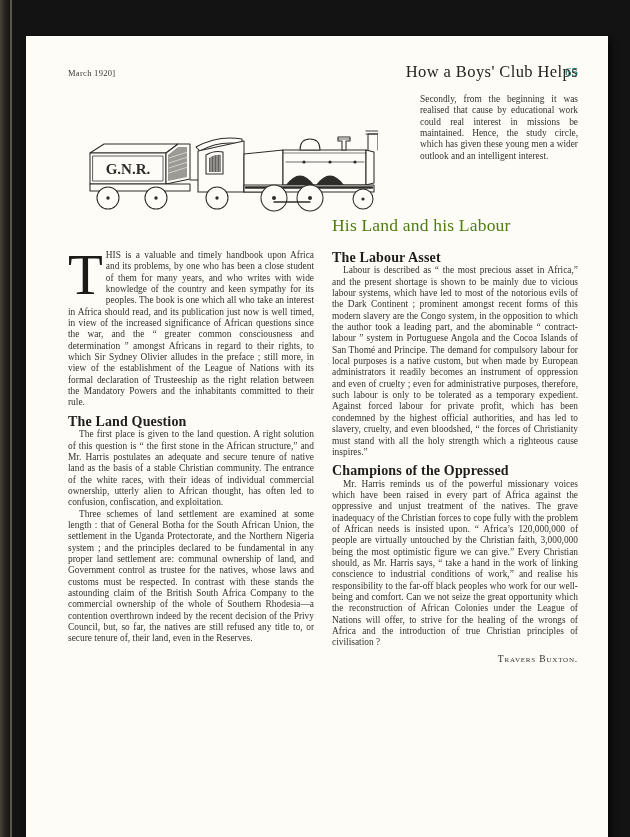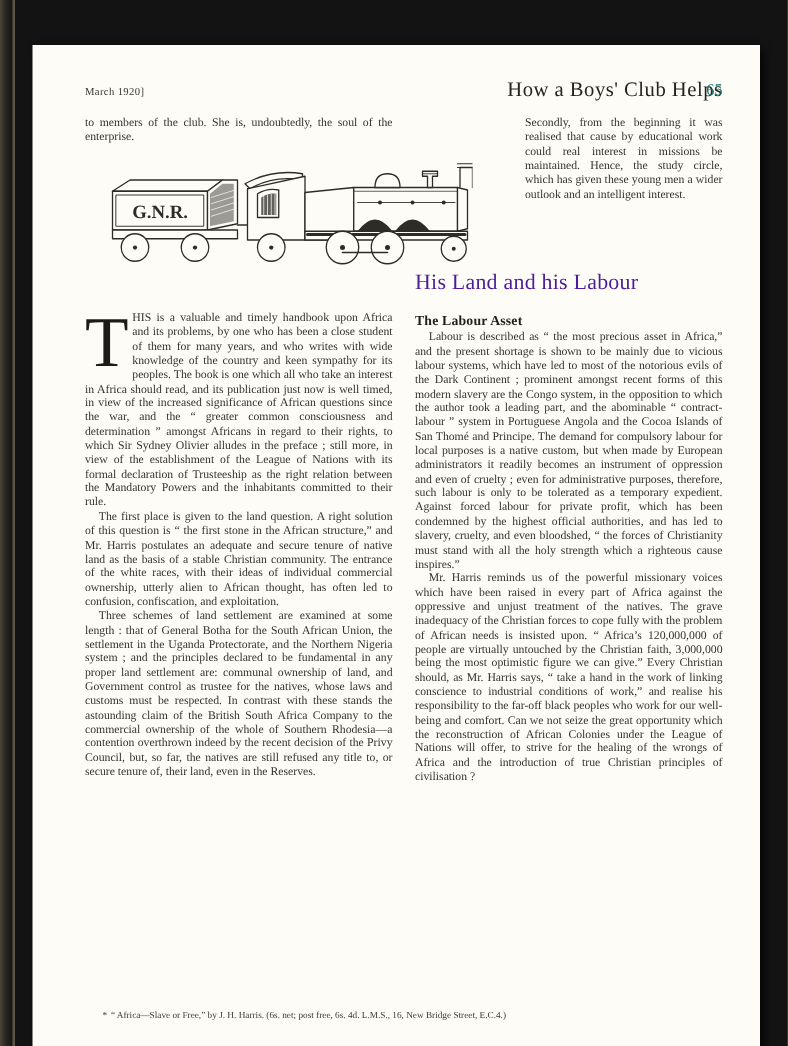--- a/index.html
+++ b/index.html
@@ -151,40 +151,40 @@
   .hl-left .ast {
     font-size: 14px;
     vertical-align: super;
   }
   .hl-right {
     position: absolute;
     right: 0; top: 3px;
     width: 246px;
     font-size: 17.5px;
     letter-spacing: .2px;
-    color: #4c1d95;
+    color: #4d7c0f;
     text-align: left;
   }
 
   
   .body-row {
     position: relative;
     margin-top: 2px;
     height: 548px;
   }
   .col {
     position: absolute;
     top: 0;
     width: 246px;
   }
   .col-left  { left: 0; }
   .col-right { right: 0; }
 
   .subhead {
-    font-size: 11px;
+    font-size: 14px;
     font-weight: bold;
     color: #201e1a;
     margin: 7px 0 2px 0;
     letter-spacing: .15px;
   }
   .subhead-tight {
     margin-top: 2px;
   }
 
   
@@ -234,23 +234,20 @@
     <div class="page-inner">
 
       <div class="running-head">
         <div class="rh-date">March 1920]</div>
         <div class="rh-title">How a Boys' Club Helps</div>
         <div class="rh-page">65</div>
       </div>
 
       <div class="top-area">
 
-        <div class="top-left col-text">
-          <p>to members of the club.  She is, undoubtedly, the soul of the enterprise.</p>
-        </div>
 
         <div class="top-right col-text">
           <div class="loco-float"></div>
           <p>Secondly, from the beginning it was realised that cause by educational work could real interest in missions be maintained. Hence, the study circle, which has given these young men a wider outlook and an intelligent interest.</p>
         </div>
 
         <div class="loco-art">
           <svg width="300" height="92" viewBox="0 0 300 92" fill="none" stroke="#2e2c28" stroke-width="1.05" stroke-linejoin="round" stroke-linecap="round">
 
             <path d="M12 31 L26 22 L100 22 L88 31 Z" fill="#fdfcf7"></path>
@@ -324,30 +321,30 @@
       </div>
 
       <div class="headline-row">
         <div class="hl-right">His Land and his Labour</div>
       </div>
 
       <div class="body-row">
 
         <div class="col col-left col-text">
           <p class="dropcap-para"><span class="dropcap">T</span><span>HIS is a valuable and timely handbook upon Africa and its problems, by one who has been a close student of them for many years, and who writes with wide knowledge of the country and keen sympathy for its peoples.  The book is one which all who take an interest in Africa should read, and its publication just now is well timed, in view of the increased significance of African questions since the war, and the “ greater common consciousness and determination ” amongst Africans in regard to their rights, to which Sir Sydney Olivier alludes in the preface ;  still more, in view of the establishment of the League of Nations with its formal declaration of Trusteeship as the right relation between the Mandatory Powers and the inhabitants committed to their rule.</span></p>
+          <div class="subhead">The Land Question</div>
           <p class="indent">The first place is given to the land question.  A right solution of this question is “ the first stone in the African structure,” and Mr. Harris postulates an adequate and secure tenure of native land as the basis of a stable Christian community.  The entrance of the white races, with their ideas of individual commercial ownership, utterly alien to African thought, has often led to confusion, confiscation, and exploitation.</p>
           <p class="indent">Three schemes of land settlement are examined at some length :  that of General Botha for the South African Union, the settlement in the Uganda Protectorate, and the Northern Nigeria system ; and the principles declared to be fundamental in any proper land settlement are:  communal ownership of land, and Government control as trustee for the natives, whose laws and customs must be respected.  In contrast with these stands the astounding claim of the British South Africa Company to the commercial ownership of the whole of Southern Rhodesia—a contention overthrown indeed by the recent decision of the Privy Council, but, so far, the natives are still refused any title to, or secure tenure of, their land, even in the Reserves.</p>
         </div>
 
         <div class="col col-right col-text">
           <div class="subhead subhead-tight">The Labour Asset</div>
           <p class="indent">Labour is described as “ the most precious asset in Africa,” and the present shortage is shown to be mainly due to vicious labour systems, which have led to most of the notorious evils of the Dark Continent ; prominent amongst recent forms of this modern slavery are the Congo system, in the opposition to which the author took a leading part, and the abominable “ contract-labour ” system in Portuguese Angola and the Cocoa Islands of San Thomé and Principe.  The demand for compulsory labour for local purposes is a native custom, but when made by European administrators it readily becomes an instrument of oppression and even of cruelty ;  even for administrative purposes, therefore, such labour is only to be tolerated as a temporary expedient. Against forced labour for private profit, which has been condemned by the highest official authorities, and has led to slavery, cruelty, and even bloodshed, “ the forces of Christianity must stand with all the holy strength which a righteous cause inspires.”</p>
+          <div class="subhead">Champions of the Oppressed</div>
           <p class="indent">Mr. Harris reminds us of the powerful missionary voices which have been raised in every part of Africa against the oppressive and unjust treatment of the natives.  The grave inadequacy of the Christian forces to cope fully with the problem of African needs is insisted upon.  “ Africa’s 120,000,000 of people are virtually untouched by the Christian faith, 3,000,000 being the most optimistic figure we can give.”  Every Christian should, as Mr. Harris says, “ take a hand in the work of linking conscience to industrial conditions of work,” and realise his responsibility to the far-off black peoples who work for our well-being and comfort. Can we not seize the great opportunity which the reconstruction of African Colonies under the League of Nations will offer, to strive for the healing of the wrongs of Africa and the introduction of true Christian principles of civilisation ?</p>
+          <div class="byline">Travers Buxton.</div>
         </div>
       </div>
 
-      <div class="footnote">
-        <span class="fn-star">*</span><span>“ Africa—Slave or Free,” by J. H. Harris.  (6s. net; post free, 6s. 4d.  L.M.S., 16, New Bridge Street, E.C.4.)</span>
-      </div>
 
     </div>
   </div>
 </div>
 
 </body></html>

